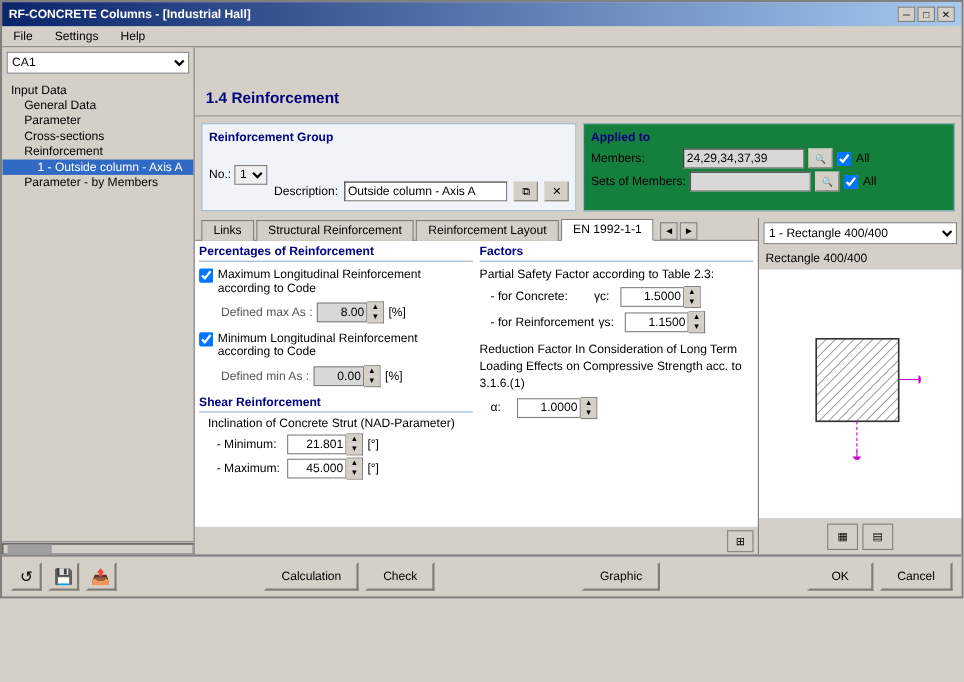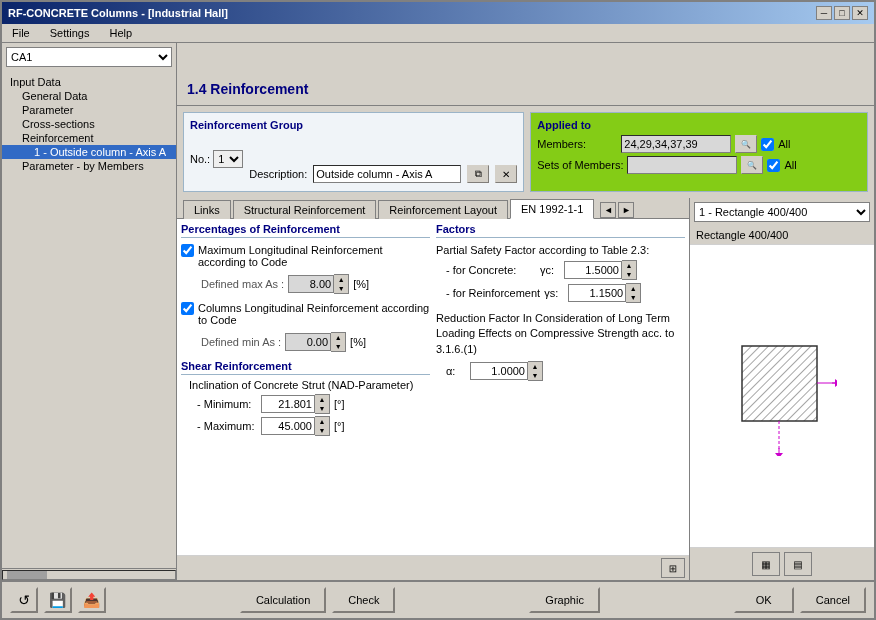--- a/index.html
+++ b/index.html
@@ -6,21 +6,21 @@
     body {
       font-family: 'Segoe UI', Tahoma, Geneva, Verdana, sans-serif;
       font-size: 11px;
       background: #d4d0c8;
       width: 876px;
       height: 620px;
       overflow: hidden;
     }
     .window {
       width: 876px;
-      height: 620px;
+      height: 544px;
       border: 2px solid #808080;
       display: flex;
       flex-direction: column;
       background: #d4d0c8;
     }
     .title-bar {
       background: linear-gradient(to right, #0a246a, #a6caf0);
       color: white;
       padding: 3px 6px;
       display: flex;
@@ -485,21 +485,21 @@
             </div>
             <div style="display:flex; align-items:center; gap:6px; flex:1;margin-top:30px;">
               <span>Description:</span>
               <input type="text" class="rg-desc-input" value="Outside column - Axis A" style="flex: 1 1 0%; height: 18px; font-size: 11px;">
               <button class="small-btn">⧉</button>
               <button class="small-btn">✕</button>
             </div>
           </div>
         </div>
 
-        <div style="flex:1; border:1px solid #9bb4c8; background:#84cc16; padding:6px;">
+        <div style="flex:1; border:1px solid #9bb4c8; background:#15803d; padding:6px;">
           <div style="font-weight:bold; margin-bottom:4px; font-size:11px; color:#000080;">Applied to</div>
           <div style="display:flex; align-items:center; gap:4px; margin-bottom:3px;">
             <span style="font-size:11px; min-width:80px;">Members:</span>
             <input type="text" class="applied-input" value="24,29,34,37,39" style="">
             <button class="small-btn" style="font-size:8px;">🔍</button>
             <input type="checkbox" checked="" style="">
             <span>All</span>
           </div>
           <div style="display:flex; align-items:center; gap:4px;">
             <span style="font-size:11px; min-width:80px;">Sets of Members:</span>
@@ -543,21 +543,21 @@
                     <div class="spin-btns">
                       <button class="spin-btn">▲</button>
                       <button class="spin-btn">▼</button>
                     </div>
                   </div>
                   <span>[%]</span>
                 </div>
 
                 <div class="checkbox-row">
                   <input type="checkbox" checked="" style="">
-                  <span class="checkbox-label">Columns Longitudinal Reinforcement according to Code</span>
+                  <span class="checkbox-label">Minimum Longitudinal Reinforcement according to Code</span>
                 </div>
                 <div class="defined-row">
                   <span class="defined-label">Defined min As :</span>
                   <div class="spinbox">
                     <input type="text" class="disabled" value="0.00" style="width: 46px; background: rgb(216, 216, 216);">
                     <div class="spin-btns">
                       <button class="spin-btn">▲</button>
                       <button class="spin-btn">▼</button>
                     </div>
                   </div>

